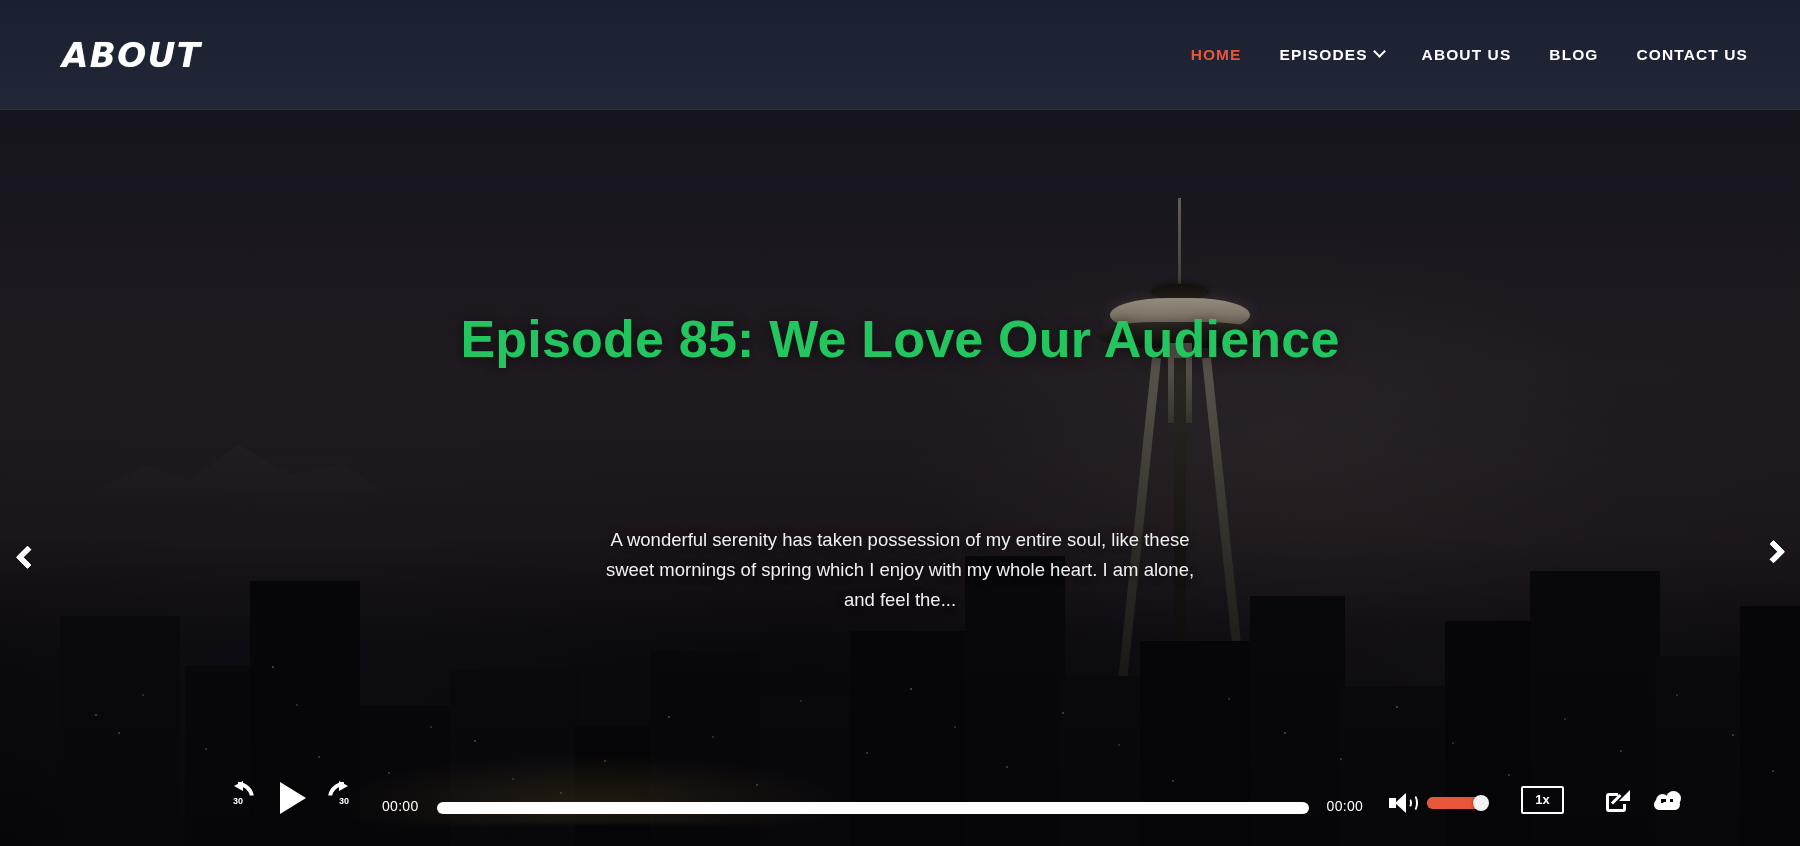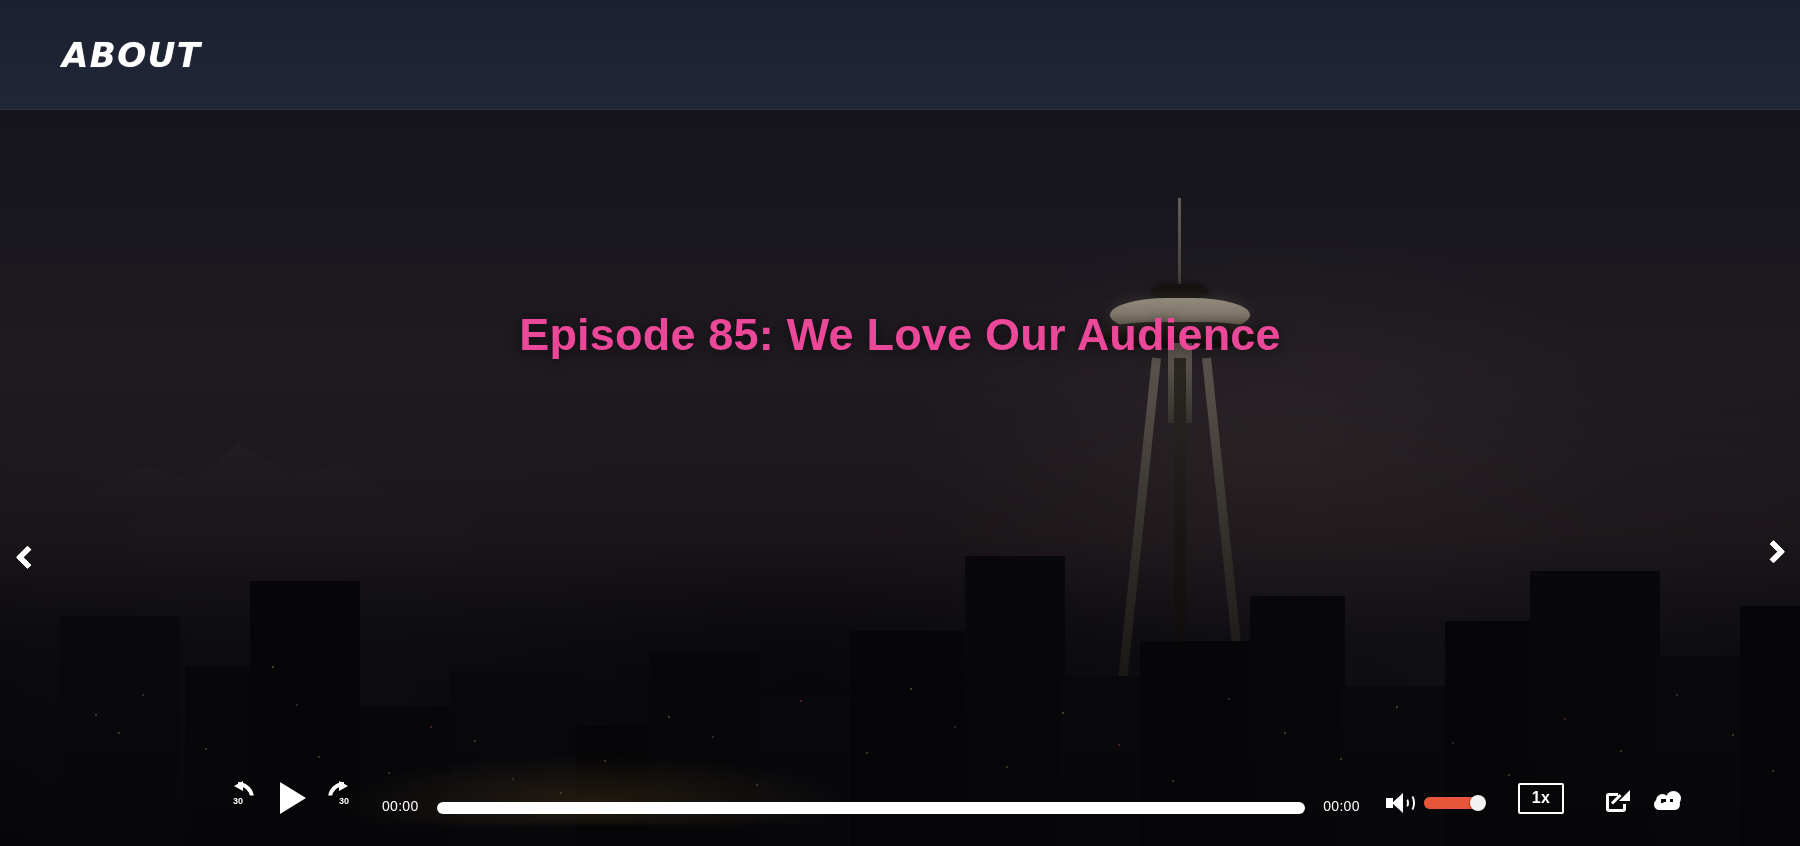--- a/index.html
+++ b/index.html
@@ -150,22 +150,22 @@
 
   
   .hero-content{
     position:absolute; left:0; top:0; width:1800px; height:736px;
     display:flex; flex-direction:column; align-items:center;
     z-index:10;
   }
   .hero-title{
     position:absolute; top:199px; left:0; width:1800px;
     text-align:center;
-    color:#ec4899;
-    font-size:45px;
+    color:#22c55e;
+    font-size:52px;
     font-weight:800;
     letter-spacing:.2px;
     text-shadow:0 2px 14px rgba(0,0,0,.55);
     white-space:nowrap;
   }
   .hero-meta{
     position:absolute; top:367px; left:0; width:1800px;
     text-align:center;
     color:#ffffff;
     font-size:15px;
@@ -291,21 +291,21 @@
   }
   .vol-knob{
     position:absolute; top:-2px;
     width:16px; height:16px; border-radius:50%;
     background:#f2f2f2;
     box-shadow:0 0 3px rgba(0,0,0,.5);
   }
   .speed-btn{
     border:2px solid #fff;
     color:#fff;
-    font-size:16px; font-weight:700;
+    font-size:13px; font-weight:700;
     padding:5px 12px 6px;
     border-radius:2px;
     cursor:pointer;
     line-height:1;
     letter-spacing:.2px;
   }
   .icon-share{
     width:24px; height:24px; position:relative; cursor:pointer;
   }
   .icon-share .box{
@@ -344,20 +344,38 @@
   }
   .cl-stem{ position:absolute; left:14px; top:9px; width:4px; height:7px; background:#fff; }
   .cl-notch{ position:absolute; left:9px; top:9px; width:12px; height:4px; background:#060508; }
 </style>
 </head>
 <body>
 
 <header class="site-header">
   <div class="logo">ABOUT</div>
 
+  <nav class="main-nav">
+    <a class="nav-item active">
+      <span>HOME</span>
+    </a>
+    <a class="nav-item">
+      <span>EPISODES</span>
+      <span class="caret"></span>
+    </a>
+    <a class="nav-item">
+      <span>ABOUT US</span>
+    </a>
+    <a class="nav-item">
+      <span>BLOG</span>
+    </a>
+    <a class="nav-item">
+      <span>CONTACT US</span>
+    </a>
+  </nav>
 </header>
 
 <section class="hero">
 
   <div class="hero-photo">
     <div class="sky-glow"></div>
     <div class="mountain"></div>
 
     <div class="needle">
       <div class="spire"></div>
@@ -430,20 +448,21 @@
       <div class="lt" style="left:1772px;bottom:74px;"></div>
     </div>
 
     <div class="hero-dark"></div>
   </div>
 
   <div class="hero-content">
     <h1 class="hero-title">Episode 85: We Love Our Audience</h1>
 
 
+    <p class="hero-desc">A wonderful serenity has taken possession of my entire soul, like these sweet mornings of spring which I enjoy with my whole heart. I am alone, and feel the...</p>
   </div>
 
   <div class="carousel-arrow prev">
     <span class="chev"></span>
   </div>
   <div class="carousel-arrow next">
     <span class="chev"></span>
   </div>
 
   <div class="player">

